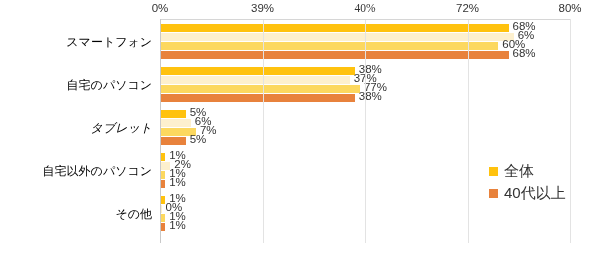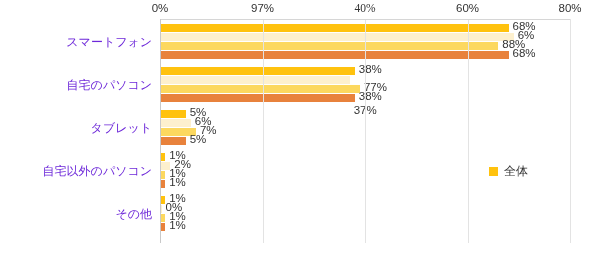--- a/index.html
+++ b/index.html
@@ -54,21 +54,21 @@
     width: 410px;
     height: 1px;
     background: #d6d6d6;
   }
   .cat-label-wrap {
     position: absolute;
     left: 0;
     width: 152px;
     text-align: right;
     font-size: 12px;
-    color: #6d28d9;
+    color: #000000;
     white-space: nowrap;
   }
 
   
   .bar {
     position: absolute;
     left: 160px;
     height: 8px;
   }
   .bar-value {
@@ -91,43 +91,43 @@
     align-items: center;
     height: 22px;
   }
   .legend-swatch {
     width: 9px;
     height: 9px;
     margin-right: 6px;
     flex: 0 0 auto;
   }
   .legend-label {
-    font-size: 12px;
+    font-size: 15px;
     color: #333333;
     white-space: nowrap;
   }
 </style>
 </head>
 <body>
 
 <div id="chart-root">
 
   <div id="plot-layer">
       <div class="bar" style="top: 24px; width: 348.5px; background: rgb(255, 194, 14);"></div>
       <div class="bar-value" style="left: 512.5px; top: 22px;">68%</div>
       <div class="bar" style="top: 33px; width: 353.625px; background: rgb(253, 240, 206);"></div>
       <div class="bar-value" style="left: 517.625px; top: 31px;">6%</div>
       <div class="bar" style="top: 42px; width: 338.25px; background: rgb(252, 216, 95);"></div>
-      <div class="bar-value" style="left: 502.25px; top: 40px;">88%</div>
+      <div class="bar-value" style="left: 502.25px; top: 40px;">60%</div>
       <div class="bar" style="top: 51px; width: 348.5px; background: rgb(232, 130, 60);"></div>
       <div class="bar-value" style="left: 512.5px; top: 49px;">68%</div>
       <div class="bar" style="top: 67px; width: 194.75px; background: rgb(255, 194, 14);"></div>
       <div class="bar-value" style="left: 358.75px; top: 65px;">38%</div>
       <div class="bar" style="top: 76px; width: 189.625px; background: rgb(253, 240, 206);"></div>
-      <div class="bar-value" style="left: 353.625px; top: 74px; margin-top: 32px;">37%</div>
+      <div class="bar-value" style="left: 353.625px; top: 74px;">37%</div>
       <div class="bar" style="top: 85px; width: 199.875px; background: rgb(252, 216, 95);"></div>
       <div class="bar-value" style="left: 363.875px; top: 83px;">77%</div>
       <div class="bar" style="top: 94px; width: 194.75px; background: rgb(232, 130, 60);"></div>
       <div class="bar-value" style="left: 358.75px; top: 92px;">38%</div>
       <div class="bar" style="top: 110px; width: 25.625px; background: rgb(255, 194, 14);"></div>
       <div class="bar-value" style="left: 189.625px; top: 108px;">5%</div>
       <div class="bar" style="top: 119px; width: 30.75px; background: rgb(253, 240, 206);"></div>
       <div class="bar-value" style="left: 194.75px; top: 117px;">6%</div>
       <div class="bar" style="top: 128px; width: 35.875px; background: rgb(252, 216, 95);"></div>
       <div class="bar-value" style="left: 199.875px; top: 126px;">7%</div>
@@ -146,38 +146,42 @@
       <div class="bar" style="top: 205px; width: 1.5px; background: rgb(253, 240, 206);"></div>
       <div class="bar-value" style="left: 165.5px; top: 203px;">0%</div>
       <div class="bar" style="top: 214px; width: 5.125px; background: rgb(252, 216, 95);"></div>
       <div class="bar-value" style="left: 169.125px; top: 212px;">1%</div>
       <div class="bar" style="top: 223px; width: 5.125px; background: rgb(232, 130, 60);"></div>
       <div class="bar-value" style="left: 169.125px; top: 221px;">1%</div>
     </div>
   <div id="labels-layer">
       <div class="cat-label-wrap" style="top: 33.5px;">スマートフォン</div>
       <div class="cat-label-wrap" style="top: 77px;">自宅のパソコン</div>
-      <div class="cat-label-wrap" style="top: 119.5px;">タブレット</div>
+      <div class="cat-label-wrap" style="top: 119.5px; font-style: italic;">タブレット</div>
       <div class="cat-label-wrap" style="top: 162.5px;">自宅以外のパソコン</div>
       <div class="cat-label-wrap" style="top: 205.5px;">その他</div>
     </div>
   <div id="xaxis-layer">
       <div class="axis-tick-label" style="left: 160px;">0%</div>
-      <div class="axis-tick-label" style="left: 262.5px;">97%</div>
+      <div class="axis-tick-label" style="left: 262.5px;">39%</div>
       <div class="gridline" style="left: 262.5px;"></div>
       <div class="axis-tick-label" style="left: 365px; font-family: Liberation Serif, serif;">40%</div>
       <div class="gridline" style="left: 365px;"></div>
-      <div class="axis-tick-label" style="left: 467.5px;">60%</div>
+      <div class="axis-tick-label" style="left: 467.5px;">72%</div>
       <div class="gridline" style="left: 467.5px;"></div>
       <div class="axis-tick-label" style="left: 570px;">80%</div>
       <div class="gridline" style="left: 570px;"></div>
       <div class="axis-topline"></div>
       <div class="axis-baseline"></div>
     </div>
 
   <div id="legend">
       <div class="legend-row">
         <span class="legend-swatch" style="background: rgb(255, 194, 14);"></span>
         <span class="legend-label">全体</span>
       </div>
+      <div class="legend-row">
+        <span class="legend-swatch" style="background: rgb(232, 130, 60);"></span>
+        <span class="legend-label">40代以上</span>
+      </div>
     </div>
 
 </div>
 
 </body></html>

